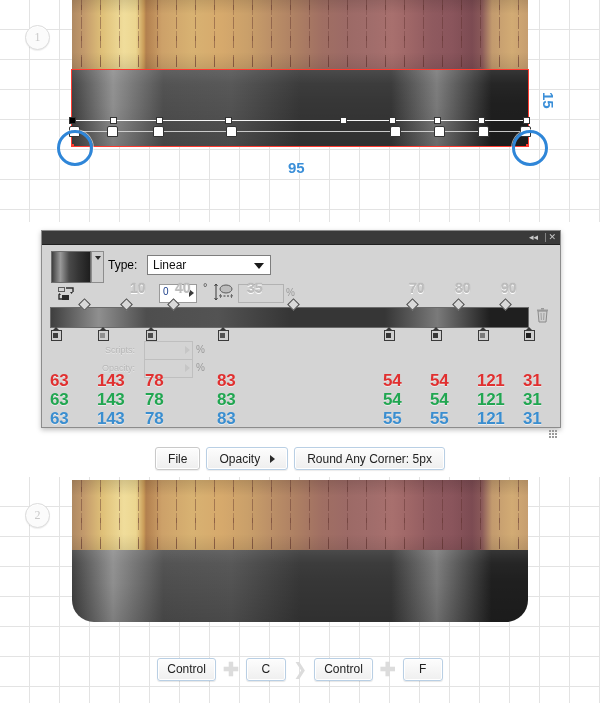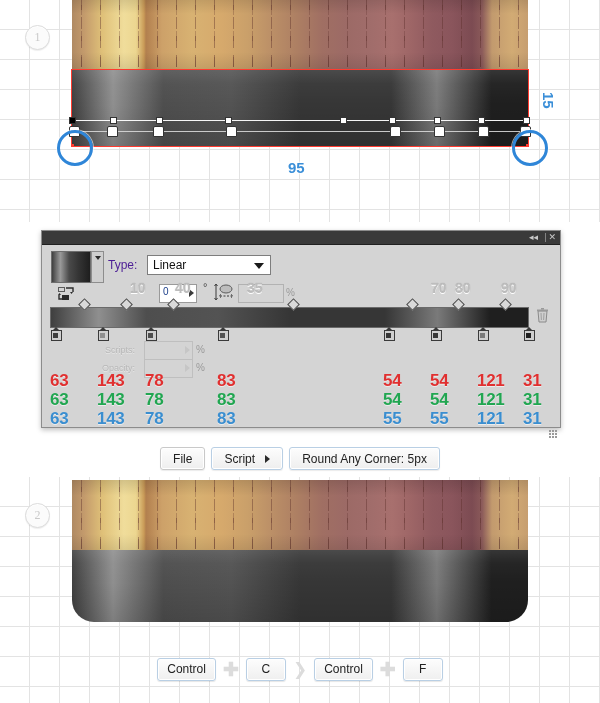--- a/index.html
+++ b/index.html
@@ -159,21 +159,21 @@
   .thumb-arrow{
     position:absolute;left:49px;top:6px;width:11px;height:30px;
     background:#cfcfcf;border:1px solid #8d8d8d;
   }
   .thumb-arrow i{
     position:absolute;left:3px;top:4px;
     border-left:3px solid transparent;border-right:3px solid transparent;
     border-top:4px solid #2b2b2b;
   }
   .type-label{
-    position:absolute;left:66px;top:13px;font-size:12px;color:#4c1d95;
+    position:absolute;left:66px;top:13px;font-size:12px;color:#000000;
   }
   .type-select{
     position:absolute;left:105px;top:10px;width:122px;height:18px;
     background:#ffffff;border:1px solid #7d7d7d;
   }
   .type-select .val{
     position:absolute;left:5px;top:2px;font-size:12px;color:#111;
   }
   .sel-arrow{
     position:absolute;right:6px;top:7px;
@@ -398,21 +398,21 @@
         <ellipse cx="12" cy="6" rx="6" ry="4" fill="#bdbdbd" stroke="#5a5a5a"></ellipse>
         <path d="M6 13 L18 13 M7 11.5 L5 13 L7 14.5 M17 11.5 L19 13 L17 14.5" stroke="#3a3a3a" fill="none" stroke-width="1" stroke-dasharray="2 1.5"></path>
       </svg>
       <div class="aspect-field"></div>
       <span class="pct" style="left:244px;top:42px;">%</span>
 
       <div id="loc-numbers">
           <span class="loc-num" style="left: 88px;">10</span>
           <span class="loc-num" style="left: 133px;">40</span>
           <span class="loc-num" style="left: 205px; text-align: center;">35</span>
-          <span class="loc-num" style="left: 367px; margin-left: 22px;">70</span>
+          <span class="loc-num" style="left: 367px;">70</span>
           <span class="loc-num" style="left: 413px;">80</span>
           <span class="loc-num" style="left: 459px;">90</span>
         </div>
 
       <div class="grad-bar"></div>
       <div id="midpoints">
           <div class="mid-diamond" style="left: 38px;"></div>
           <div class="mid-diamond" style="left: 80px;"></div>
           <div class="mid-diamond" style="left: 127px;"></div>
           <div class="mid-diamond" style="left: 247px;"></div>
@@ -511,21 +511,21 @@
 
       <div class="resize-grip"></div>
     </div>
   </div>
 
   <div id="menu-path">
       <div class="mbtn plain">
         <span>File</span>
       </div>
       <div class="mbtn">
-        <span>Script</span>
+        <span>Opacity</span>
         <span class="caret"></span>
       </div>
       <div class="mbtn">
         <span>Round Any Corner: 5px</span>
       </div>
     </div>
 
   <div class="canvas" id="canvas-bottom">
 
     <div class="step-badge" style="left:25px;top:26px;">2</div>

